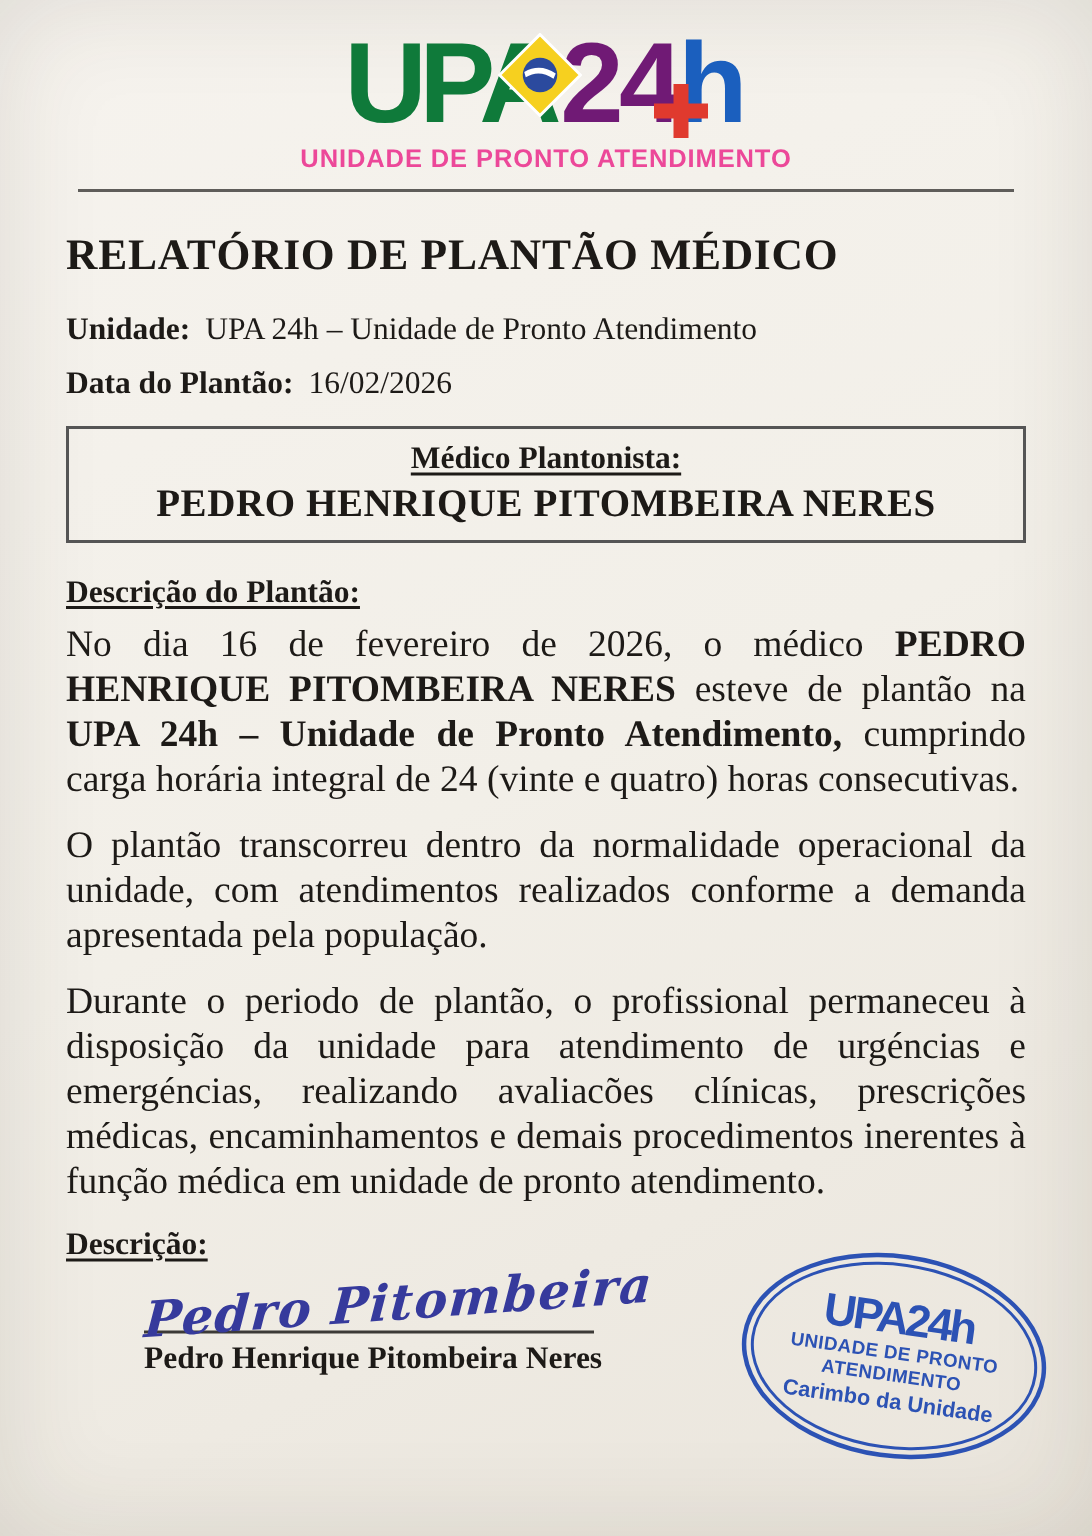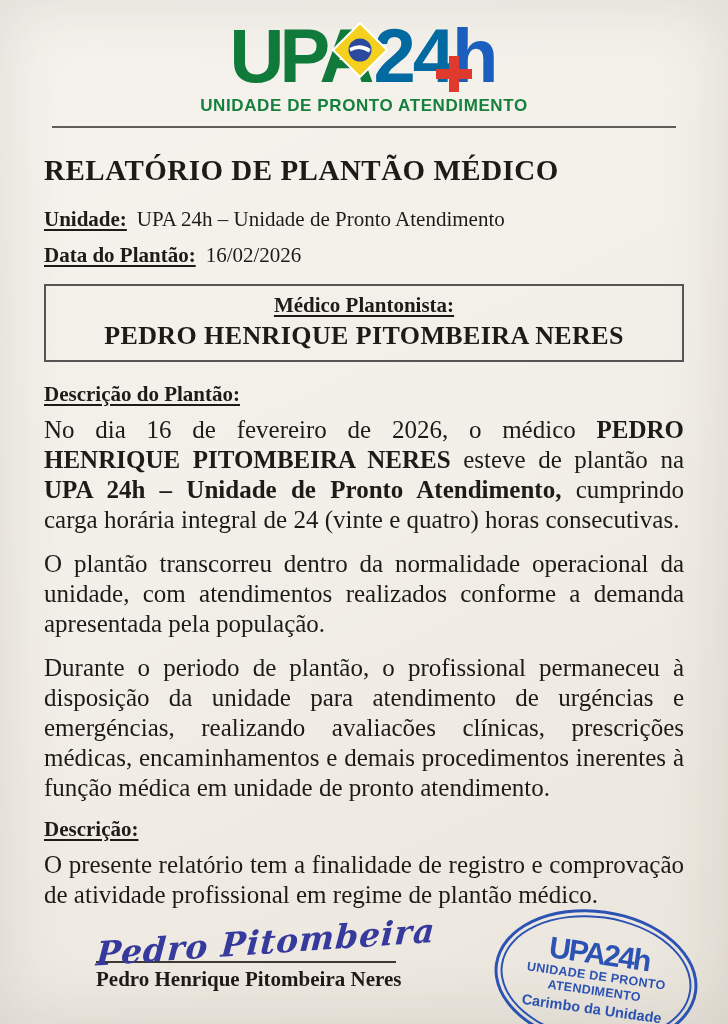--- a/index.html
+++ b/index.html
@@ -11,33 +11,33 @@
     box-shadow:inset 0 0 70px rgba(60,50,35,.12);
     position:relative;
   }
   .paper{position:absolute;inset:0;padding:18px 44px 0 44px;box-sizing:border-box;}
 
   
   .header{text-align:center;}
   .logo-row{position:relative;display:inline-block;line-height:1;
     font-family:"Liberation Sans",sans-serif;font-weight:bold;font-size:76px;}
   .logo-upa{color:#0f7a3a;letter-spacing:-5px;}
-  .logo-24{color:#0369a1;letter-spacing:-3px;margin-left:4px;}
+  .logo-24{color:#701a75;letter-spacing:-3px;margin-left:4px;}
   .logo-h{color:#1b5fbe;}
   .logo-flag{position:absolute;left:102px;top:4px;}
   .logo-cross{position:absolute;right:26px;bottom:2px;}
   .logo-subtitle{font-family:"Liberation Sans",sans-serif;font-weight:bold;
-    font-size:17px;letter-spacing:.6px;color:#15803d;margin-top:2px;}
+    font-size:17px;letter-spacing:.6px;color:#ec4899;margin-top:2px;}
   .divider{height:2px;background:#5f5d5a;margin:10px 8px 0 8px;}
 
   
   .doc-title{font-size:29px;font-weight:bold;text-align:left;
     letter-spacing:.5px;margin:26px 0 20px 0;}
   .field-line{font-size:21px;margin:11px 0;}
-  .field-label{font-weight:bold;text-decoration:underline;text-underline-offset:3px;}
+  .field-label{font-weight:bold;text-underline-offset:3px;}
   .field-value{margin-left:10px;}
 
   
   .doctor-box{border:2px solid #555;margin-top:16px;padding:7px 6px 9px 6px;text-align:center;}
   .doctor-box-label{font-size:21px;font-weight:bold;text-decoration:underline;text-underline-offset:3px;}
   .doctor-box-name{font-size:26px;font-weight:bold;letter-spacing:.4px;margin-top:3px;}
 
   
   .section-heading{font-size:21px;font-weight:bold;text-decoration:underline;
     text-underline-offset:3px;margin:20px 0 8px 0;}
@@ -101,21 +101,20 @@
 
   <div class="section-heading">Descrição do Plantão:</div>
 
   <p class="para"><span>No dia 16 de fevereiro de 2026, o médico </span><b>PEDRO HENRIQUE PITOMBEIRA NERES</b><span> esteve de plantão na </span><b>UPA 24h – Unidade de Pronto Atendimento,</b><span> cumprindo carga horária integral de 24 (vinte e quatro) horas consecutivas.</span></p>
 
   <p class="para">O plantão transcorreu dentro da normalidade operacional da unidade, com atendimentos realizados conforme a demanda apresentada pela população.</p>
 
   <p class="para">Durante o periodo de plantão, o profissional permaneceu à disposição da unidade para atendimento de urgéncias e emergéncias, realizando avaliacões clínicas, prescrições médicas, encaminhamentos e demais procedimentos inerentes à função médica em unidade de pronto atendimento.</p>
 
   <div class="section-heading" style="margin-top:6px;">Descrição:</div>
-  <p class="para">O presente relatório tem a finalidade de registro e comprovação de atividade profissional em regime de plantão médico.</p>
 
   <div class="sig-area">
     <div class="sig-block">
       <div class="sig-hand">Pedro Pitombeira</div>
       <div class="sig-line"></div>
       <div class="sig-name">Pedro Henrique Pitombeira Neres</div>
     </div>
     <div class="stamp">
       <div class="stamp-inner">
         <div class="stamp-big">UPA24h</div>

